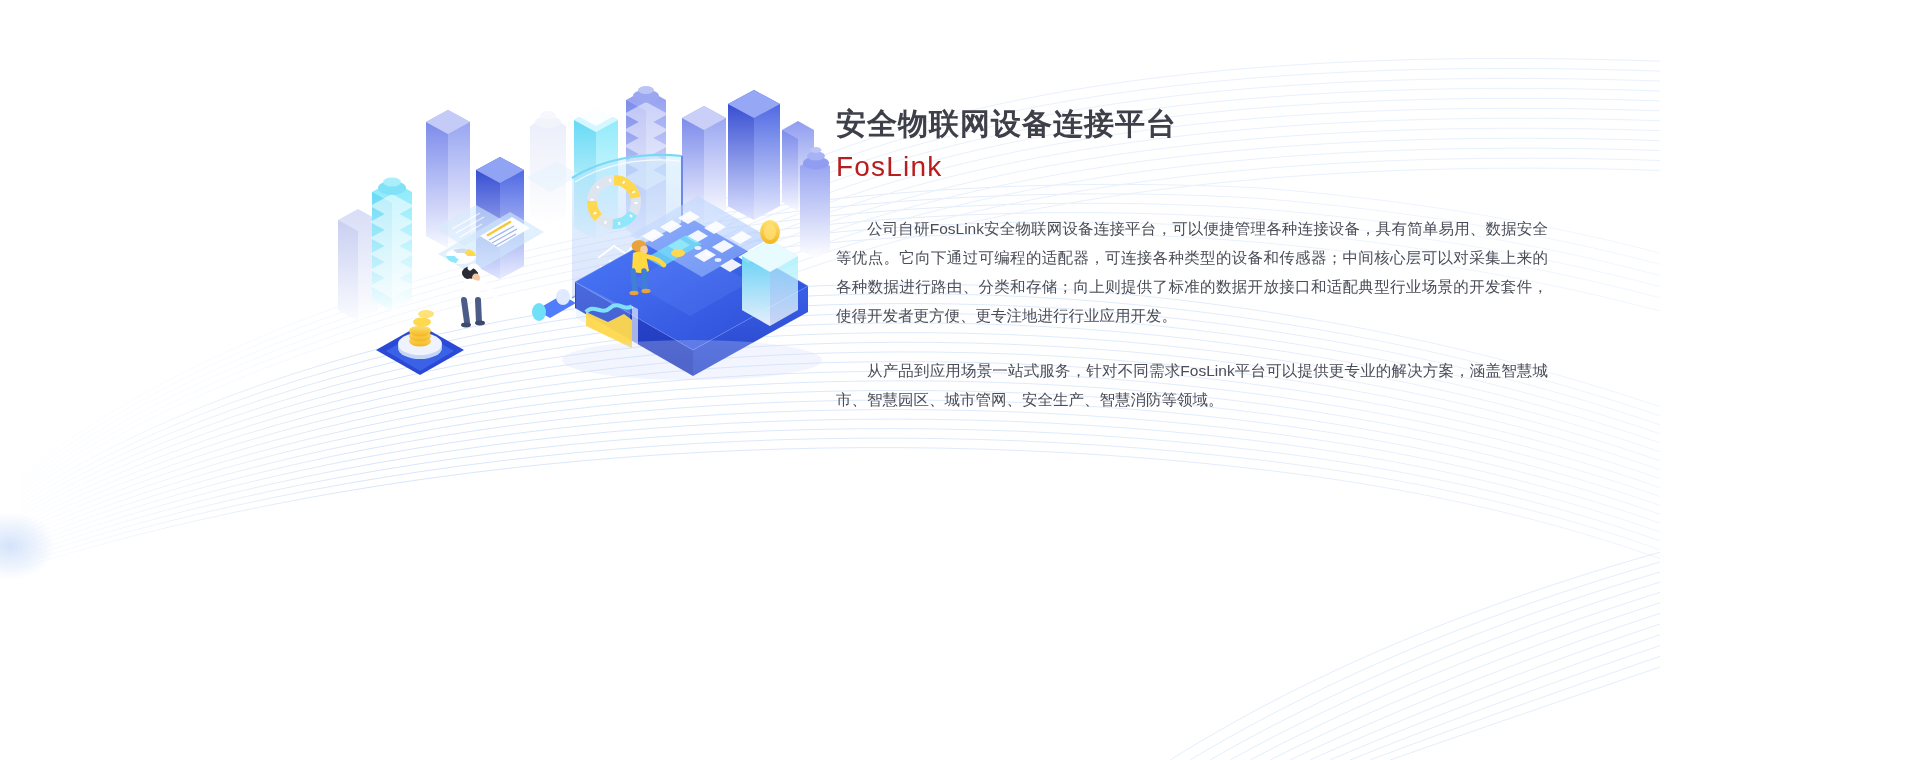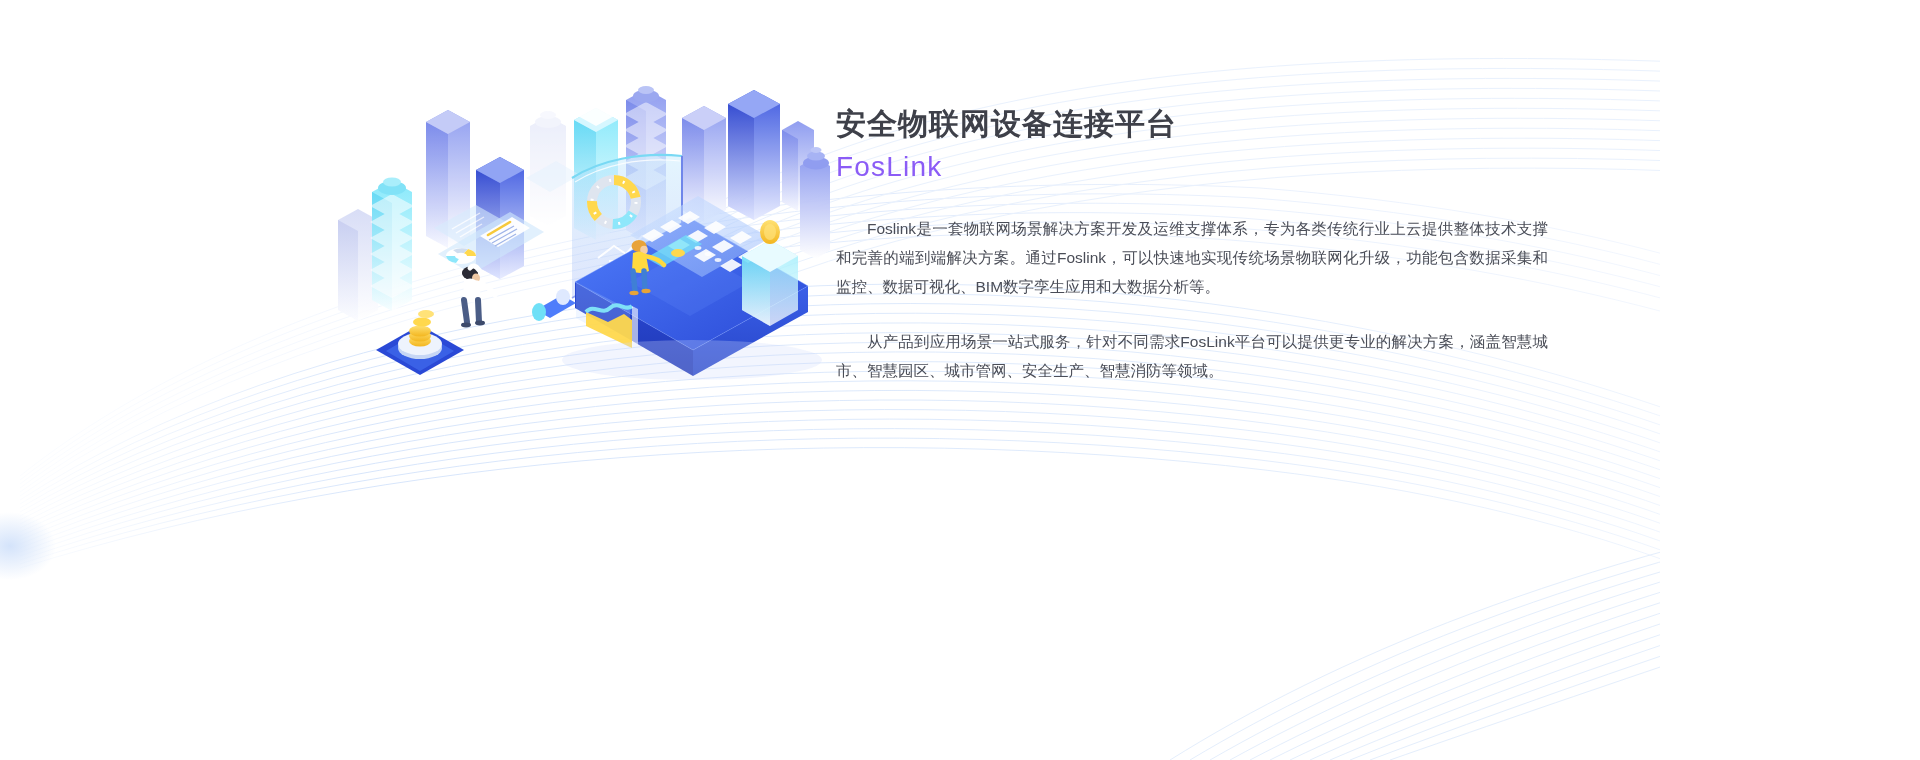--- a/index.html
+++ b/index.html
@@ -16,21 +16,21 @@
   
   #illus{position:absolute;left:330px;top:60px;width:500px;height:320px;}
 
   
   #textcol{position:absolute;left:836px;top:104px;width:720px;}
   #title{
     font-size:30px;font-weight:bold;color:#3e4049;letter-spacing:1px;
     line-height:40px;margin:0;white-space:nowrap;
   }
   #subtitle{
-    font-size:28px;font-weight:normal;color:#8b5cf6;letter-spacing:1.2px;
+    font-size:28px;font-weight:normal;color:#b91c1c;letter-spacing:1.2px;
     line-height:38px;margin:4px 0 0 0;white-space:nowrap;
   }
   #body{margin-top:28px;width:712px;}
   .para{
     font-size:15.5px;line-height:29px;color:#4a4d57;margin:0 0 26px 0;
     text-indent:2em;text-align:justify;text-justify:inter-ideograph;
     word-break:break-all;
   }
   .para:last-child{margin-bottom:16px;}
 </style>
@@ -422,18 +422,18 @@
     </g>
 
     <ellipse cx="362" cy="300" rx="130" ry="20" fill="#cfdcfa" opacity="0.28"></ellipse>
   </svg>
 
   <div id="textcol">
     <h1 id="title">安全物联网设备连接平台</h1>
     <div id="subtitle">FosLink</div>
 
     <div id="body">
-      <p class="para">Foslink是一套物联网场景解决方案开发及运维支撑体系，专为各类传统行业上云提供整体技术支撑和完善的端到端解决方案。通过Foslink，可以快速地实现传统场景物联网化升级，功能包含数据采集和监控、数据可视化、BIM数字孪生应用和大数据分析等。</p>
+      <p class="para">公司自研FosLink安全物联网设备连接平台，可以便捷管理各种连接设备，具有简单易用、数据安全等优点。它向下通过可编程的适配器，可连接各种类型的设备和传感器；中间核心层可以对采集上来的各种数据进行路由、分类和存储；向上则提供了标准的数据开放接口和适配典型行业场景的开发套件，使得开发者更方便、更专注地进行行业应用开发。</p>
       <p class="para">从产品到应用场景一站式服务，针对不同需求FosLink平台可以提供更专业的解决方案，涵盖智慧城市、智慧园区、城市管网、安全生产、智慧消防等领域。</p>
     </div>
   </div>
 
 </div>
 
 </body></html>

